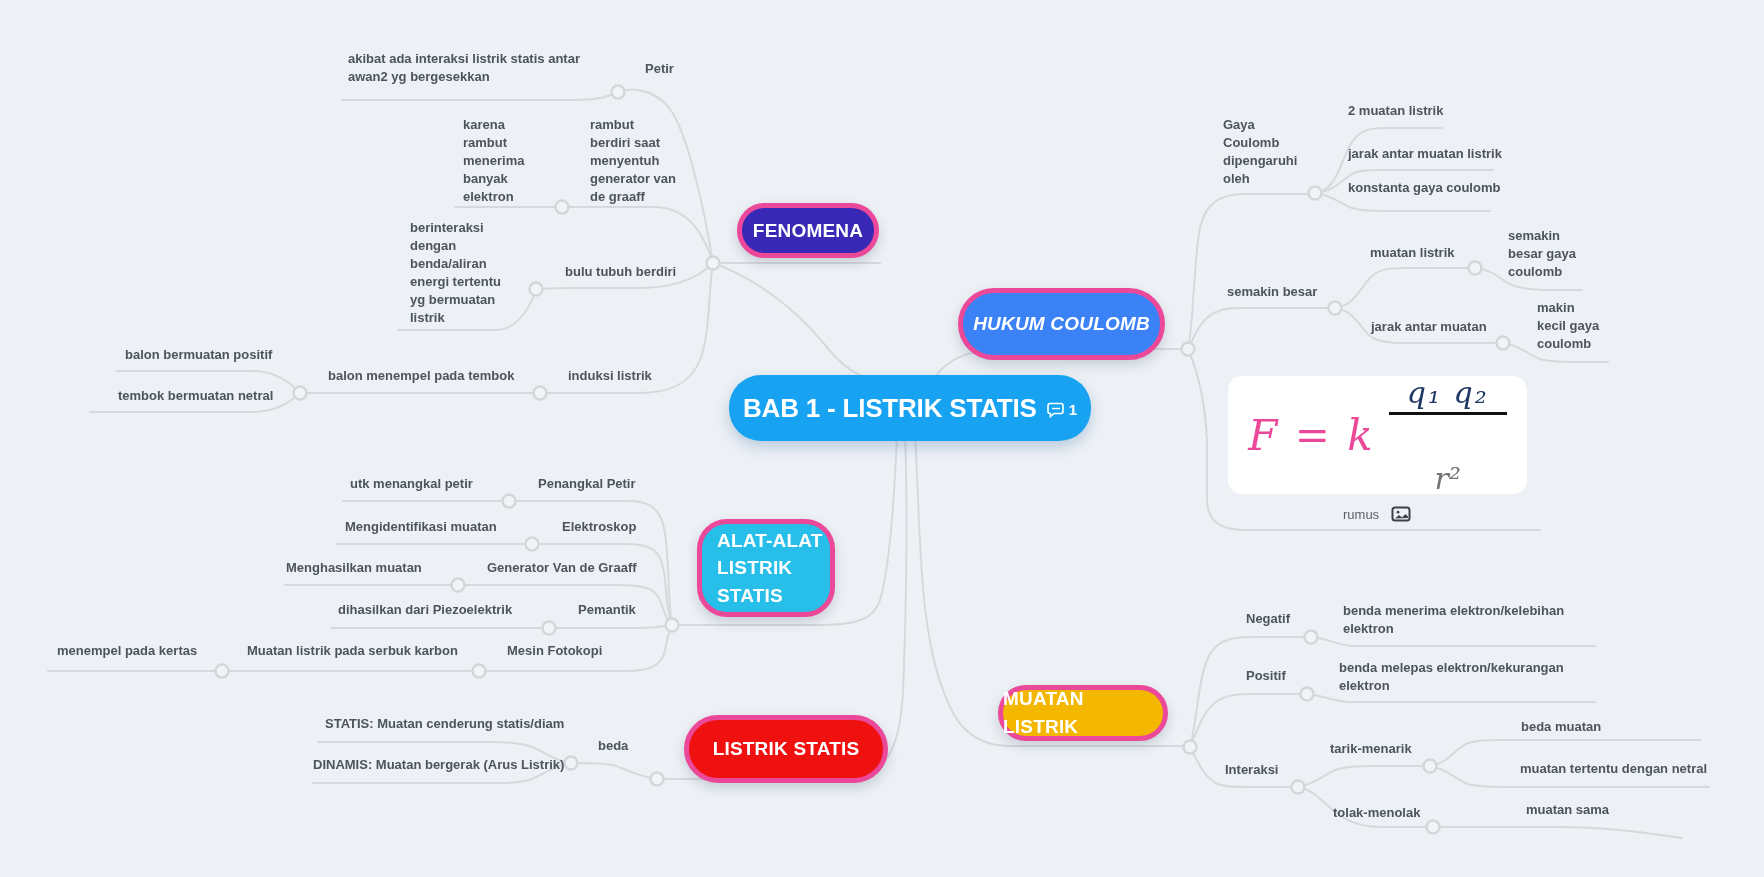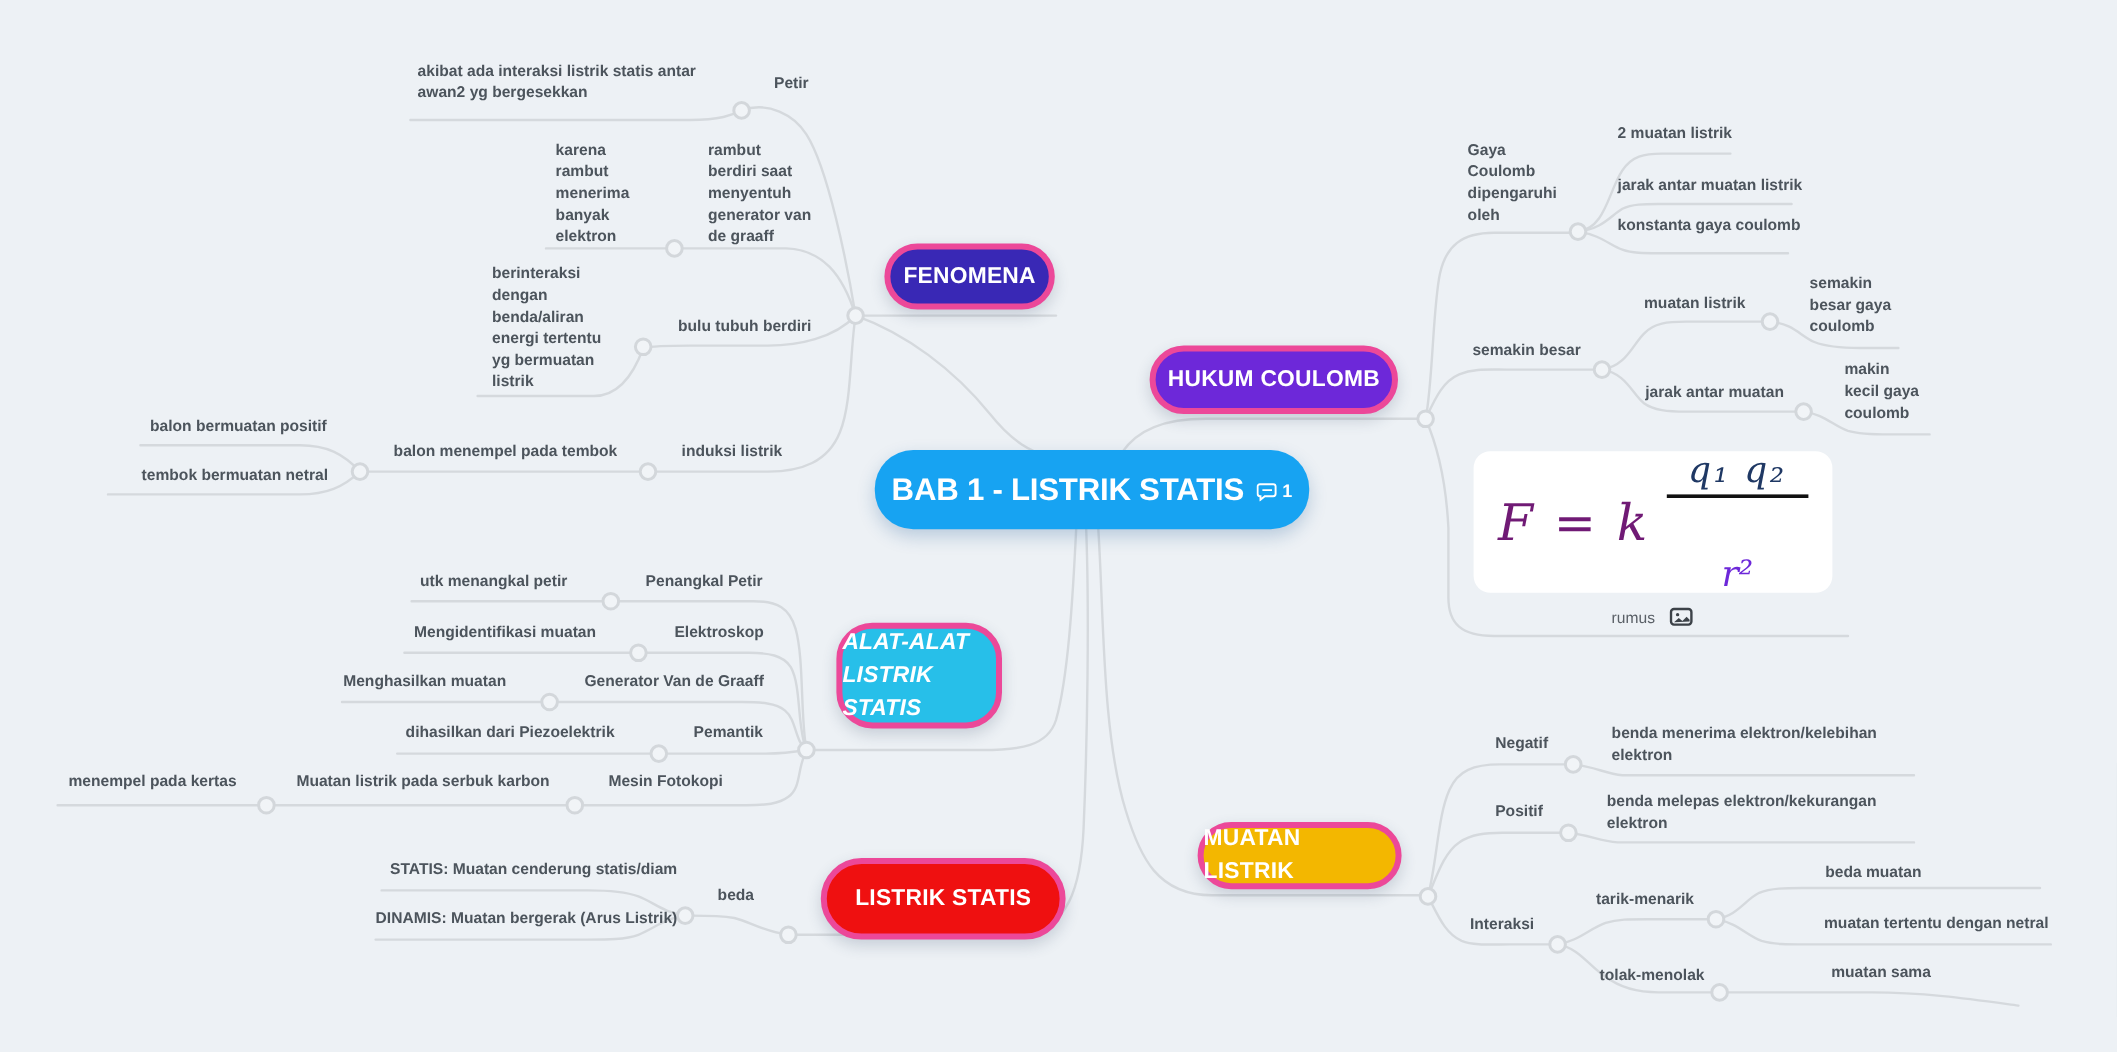--- a/index.html
+++ b/index.html
@@ -14,46 +14,46 @@
     color:#4c545c;white-space:pre-line;letter-spacing:0;
   }
   .lbl.light{font-weight:400;color:#5a6067;}
   .pill{
     position:absolute;display:flex;align-items:center;justify-content:center;
     box-sizing:border-box;color:#fff;font:800 19px/1.45 "Liberation Sans",sans-serif;
     border:5px solid #ec4899;border-radius:999px;
     box-shadow:0 5px 12px rgba(45,65,95,.20);letter-spacing:.2px;white-space:pre-line;
   }
   .pill.fenomena{left:737px;top:203px;width:142px;height:55px;background:#3928b5;}
-  .pill.hukum{left:958px;top:288px;width:207px;height:57px;background:#6d28d9;}
-  .pill.alat{left:697px;top:519px;width:138px;height:88px;background:#27bfe9;
-    border-radius:30px;justify-content:flex-start;text-align:left;font-style:italic;}
+  .pill.hukum{left:958px;top:288px;width:207px;height:72px;background:#3b82f6;font-style:italic;}
+  .pill.alat{left:697px;top:519px;width:138px;height:98px;background:#27bfe9;
+    border-radius:30px;justify-content:flex-start;padding-left:15px;text-align:left;}
   .pill.listrik{left:684px;top:715px;width:204px;height:68px;background:#ef1010;}
   .pill.muatan{left:998px;top:685px;width:170px;height:56px;background:#f3b700;}
   .center-node{
     position:absolute;left:729px;top:375px;width:362px;height:66px;
     background:#17a3f2;border-radius:32px;display:flex;align-items:center;
     justify-content:center;gap:10px;color:#fff;
     box-shadow:0 6px 14px rgba(30,90,150,.25);
   }
   .center-node .title{font:800 26px "Liberation Sans",sans-serif;letter-spacing:-0.2px;}
   .center-node .cbadge{display:flex;align-items:center;gap:4px;margin-top:3px;}
   .center-node .ccount{font:700 15px "Liberation Sans",sans-serif;}
   .formula-card{
     position:absolute;left:1228px;top:376px;width:299px;height:118px;
     background:#ffffff;border-radius:14px;display:flex;align-items:center;
     justify-content:center;gap:14px;
   }
   .formula-card .lhs{
-    font:italic 400 42px "DejaVu Serif",serif;color:#701a75;letter-spacing:2px;
+    font:italic 400 42px "DejaVu Serif",serif;color:#ec4899;letter-spacing:2px;
   }
   .frac{display:flex;flex-direction:column;align-items:center;}
   .frac .num{font:italic 400 30px "DejaVu Serif",serif;color:#1f3864;letter-spacing:2px;}
   .frac .bar{width:118px;height:3px;background:#111;margin:2px 0 1px 0;}
-  .frac .den{font:italic 400 30px "DejaVu Serif",serif;color:#6d28d9;margin-top:45px;}
+  .frac .den{font:italic 400 30px "DejaVu Serif",serif;color:#737373;margin-top:45px;}
   .rumus-caption{position:absolute;left:1343px;top:506px;}
   .img-icon{position:absolute;left:1391px;top:505px;}
 </style>
 </head>
 <body>
 
 <div id="canvas">
 
   <svg class="links" width="1764" height="877">
     <g fill="none" stroke="#d5d9dd" stroke-width="2" stroke-linecap="round">

